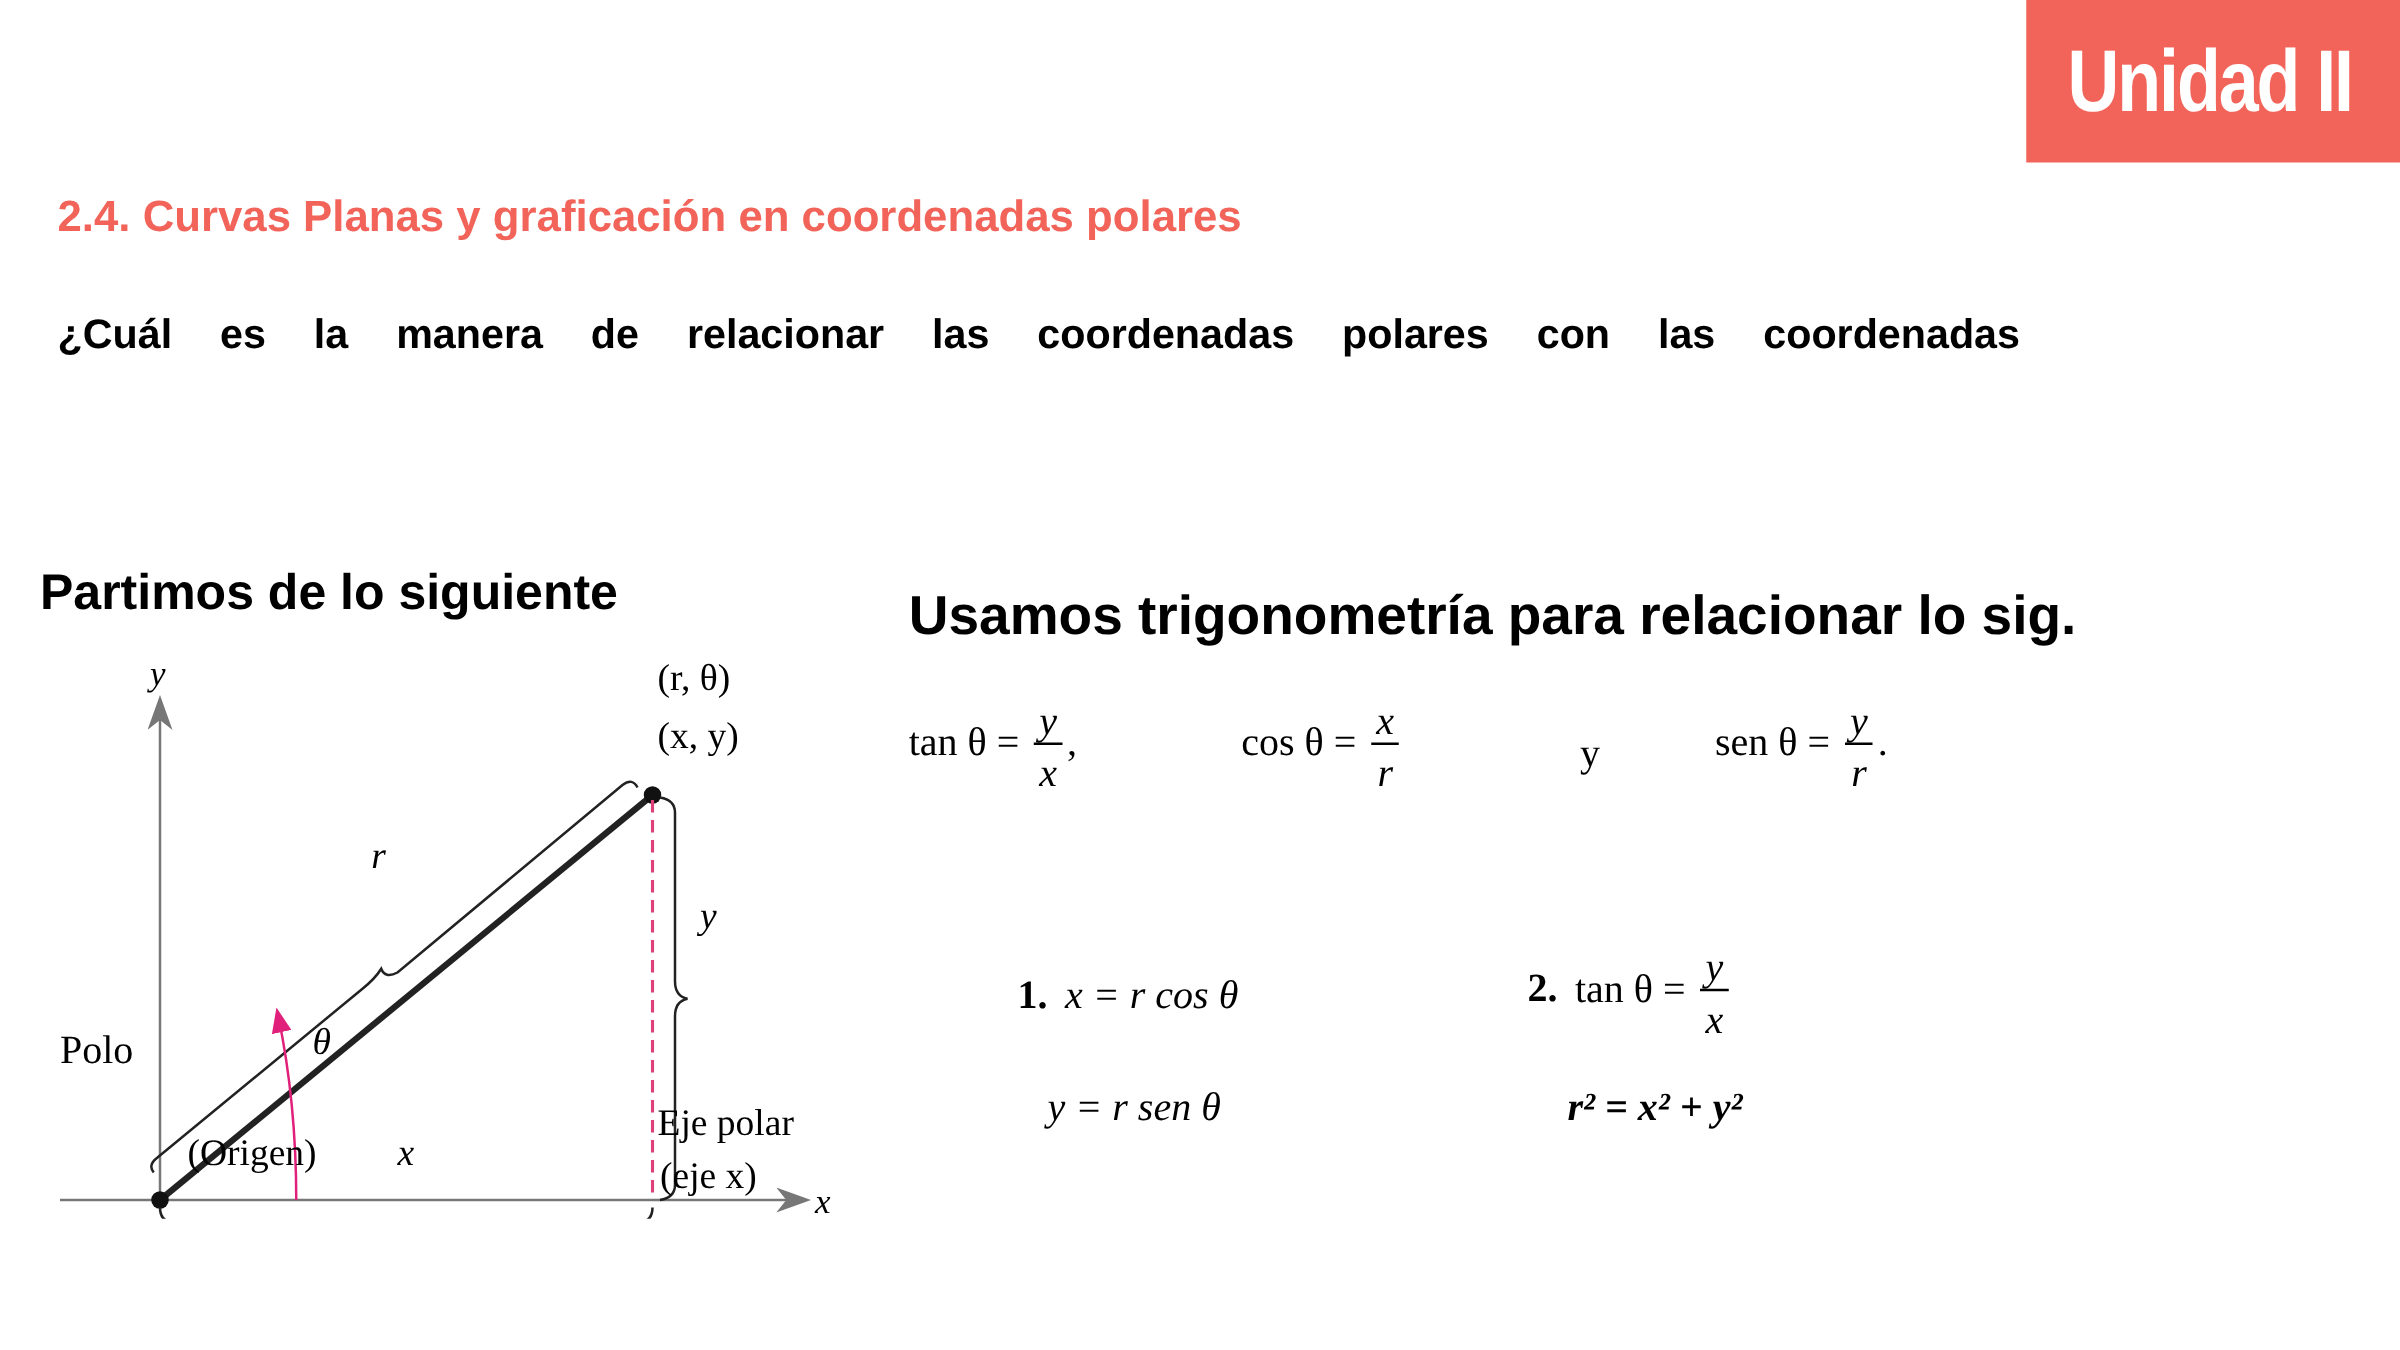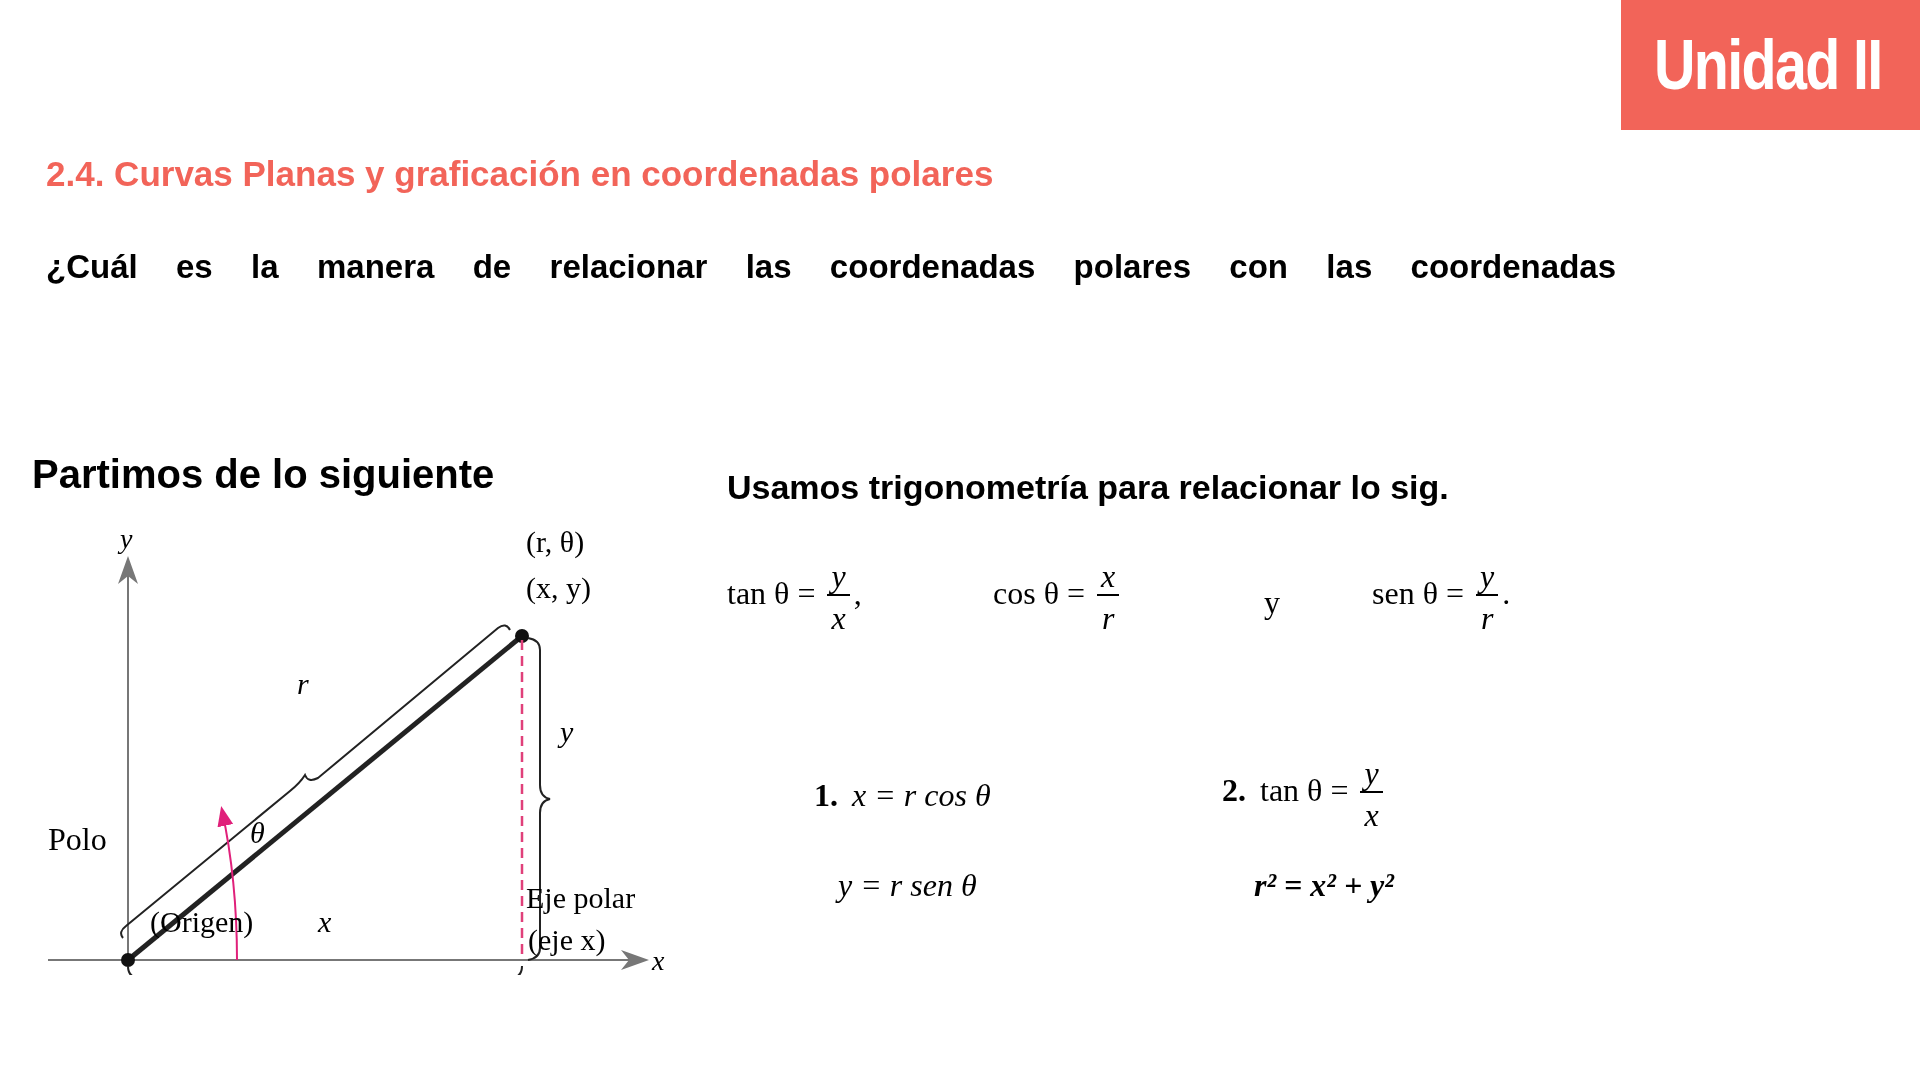--- a/index.html
+++ b/index.html
@@ -8,21 +8,21 @@
   .unit-box { position:absolute; left:1621px; top:0; width:299px; height:130px; background:#f26459;
               display:flex; align-items:center; justify-content:center; }
   .unit-box span { color:#fff; font-family:"Liberation Sans", sans-serif; font-weight:bold; font-size:70px;
                    letter-spacing:-2px; transform:scaleX(0.82); display:inline-block; margin-left:-6px; }
   .section-title { position:absolute; left:46px; top:154px; font-size:35px; font-weight:bold; color:#f26459; white-space:nowrap; }
   .question { position:absolute; left:46px; top:244px; width:1570px; font-size:33px; font-weight:bold; line-height:45px;
               text-align:justify; }
   .question p { margin:0; text-align:justify; text-align-last:justify; }
   .question p.last { text-align-last:left; }
   .start-label { position:absolute; left:32px; top:424px; font-size:40px; font-weight:bold; white-space:nowrap;margin-top:28px; }
-  .trig-label { position:absolute; left:727px; top:468px; font-size:34px; font-weight:bold; white-space:nowrap;text-align:center; }
+  .trig-label { position:absolute; left:727px; top:468px; font-size:44px; font-weight:bold; white-space:nowrap;text-align:center; }
   .math { font-family:"Liberation Serif", serif; font-size:32px; position:absolute; white-space:nowrap; }
   .math i { font-style:italic; }
   .frac { display:inline-flex; flex-direction:column; align-items:center; vertical-align:middle; line-height:1; margin:0 4px; }
   .frac .num { font-style:italic; padding:0 4px 2px; border-bottom:2px solid #000; }
   .frac .den { font-style:italic; padding-top:6px; }
   .bold-num { font-weight:bold; margin-right:14px; }
   .diagram { position:absolute; left:40px; top:515px; width:640px; height:460px; }
   .diagram text { font-family:"Liberation Serif", serif; }
 </style>
 </head>

